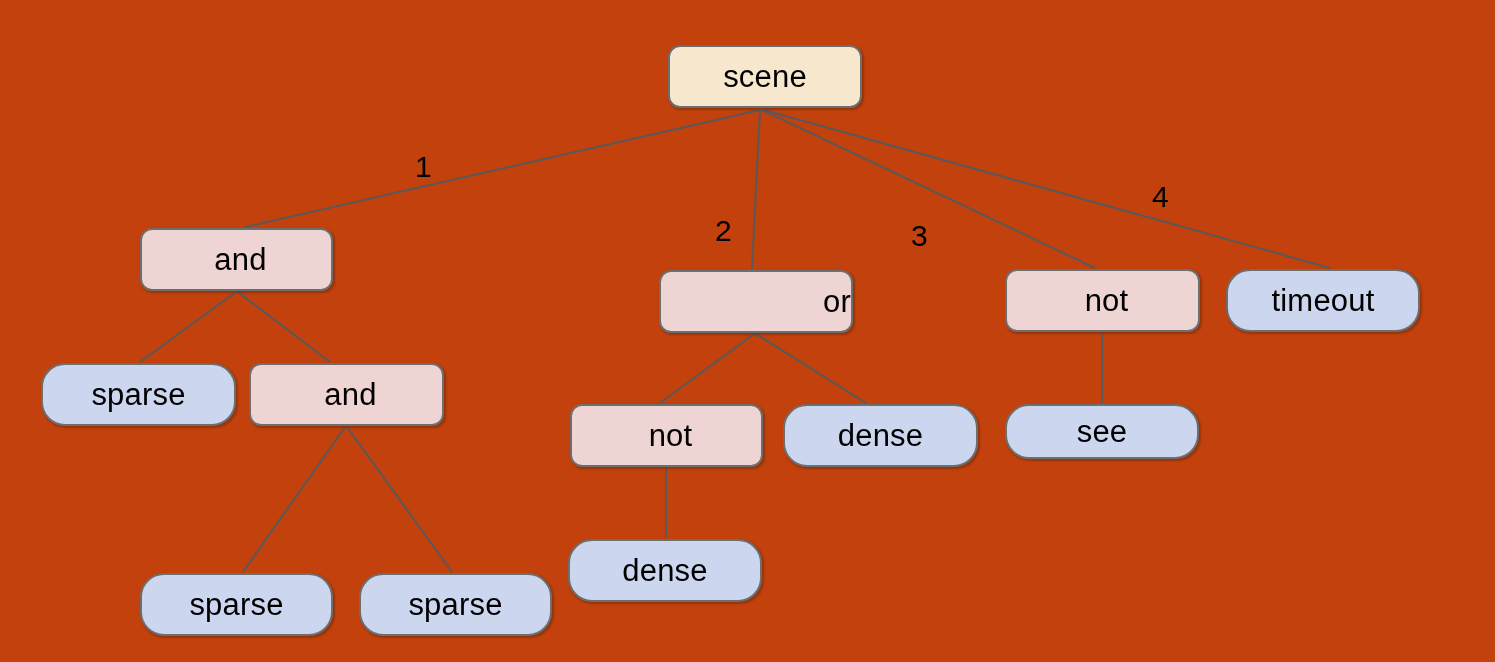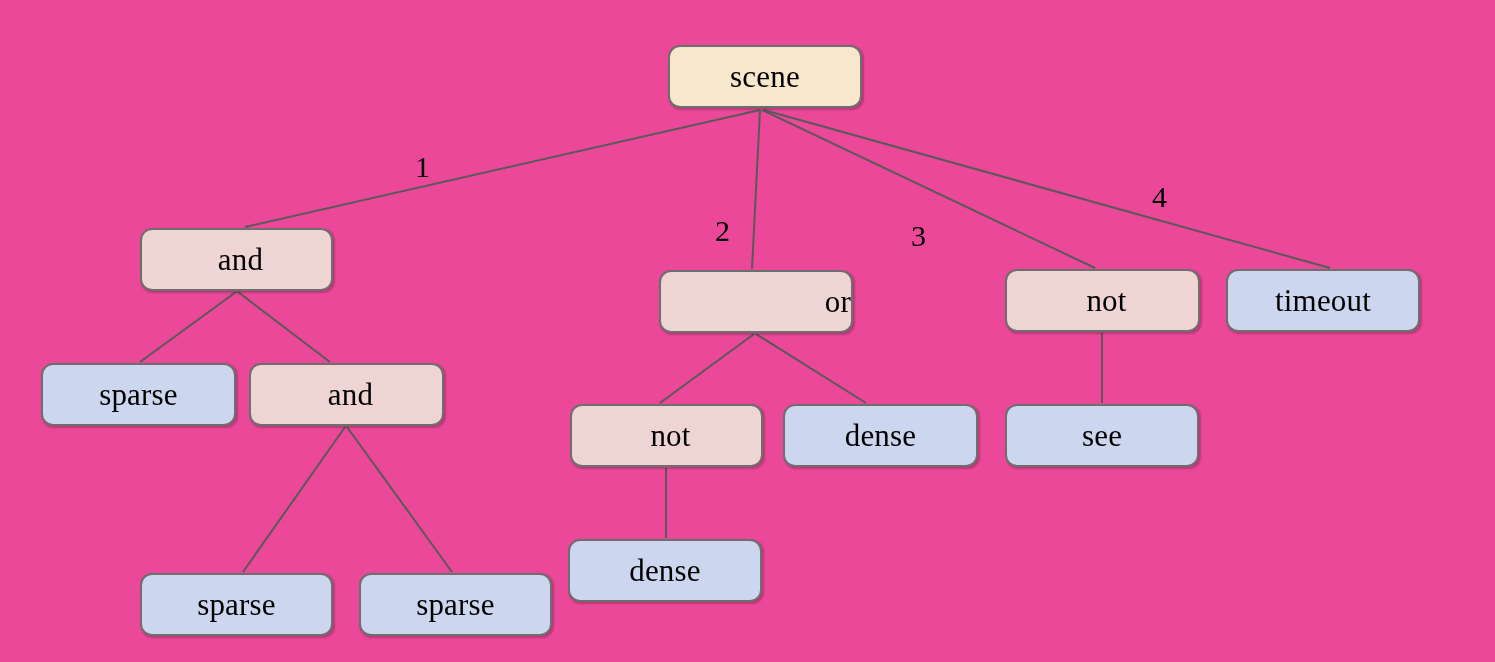--- a/index.html
+++ b/index.html
@@ -4,23 +4,23 @@
 <style>
   html, body {
     margin: 0;
     padding: 0;
     background: #ffffff;
   }
   #canvas {
     position: relative;
     width: 1495px;
     height: 662px;
-    background: #ec4899;
+    background: #c2410c;
     overflow: hidden;
-    font-family: Liberation Serif, serif;
+    font-family: Liberation Sans, sans-serif;
   }
   #edge-layer {
     position: absolute;
     left: 0;
     top: 0;
     width: 1495px;
     height: 662px;
     pointer-events: none;
   }
   .node {
@@ -32,21 +32,21 @@
     align-items: center;
     justify-content: center;
     font-size: 31px;
     color: #000000;
     line-height: 1;
     letter-spacing: 0.2px;
     box-shadow: 1.5px 1.5px 2px rgba(0,0,0,0.22);
   }
   .node-root   { background: #f7e7cd; border-color: #6e6e6e; }
   .node-op     { background: #eed4d2; border-color: #6e6e6e; padding-left: 8px; }
-  .node-leaf   { background: #ccd7ef; border-color: #6e6e6e; }
+  .node-leaf   { background: #ccd7ef; border-color: #6e6e6e; border-radius: 24px; }
   .edge-label {
     position: absolute;
     font-size: 30px;
     color: #000000;
     line-height: 1;
     white-space: nowrap;
   }
 </style>
 </head>
 <body>
@@ -93,21 +93,21 @@
       </div>
       <div class="node node-leaf" style="left: 783px; top: 404px; width: 195px; height: 63px;">
         <span>dense</span>
       </div>
       <div class="node node-leaf" style="left: 568px; top: 539px; width: 194px; height: 63px;">
         <span>dense</span>
       </div>
       <div class="node node-op" style="left: 1005px; top: 269px; width: 195px; height: 63px;">
         <span>not</span>
       </div>
-      <div class="node node-leaf" style="left: 1005px; top: 404px; width: 194px; height: 63px;">
+      <div class="node node-leaf" style="left: 1005px; top: 404px; width: 194px; height: 55px;">
         <span>see</span>
       </div>
       <div class="node node-leaf" style="left: 1226px; top: 269px; width: 194px; height: 63px;">
         <span>timeout</span>
       </div>
     </div>
   <div id="label-layer">
       <div class="edge-label" style="left: 415px; top: 152px;">1</div>
       <div class="edge-label" style="left: 715px; top: 216px;">2</div>
       <div class="edge-label" style="left: 911px; top: 221px;">3</div>

